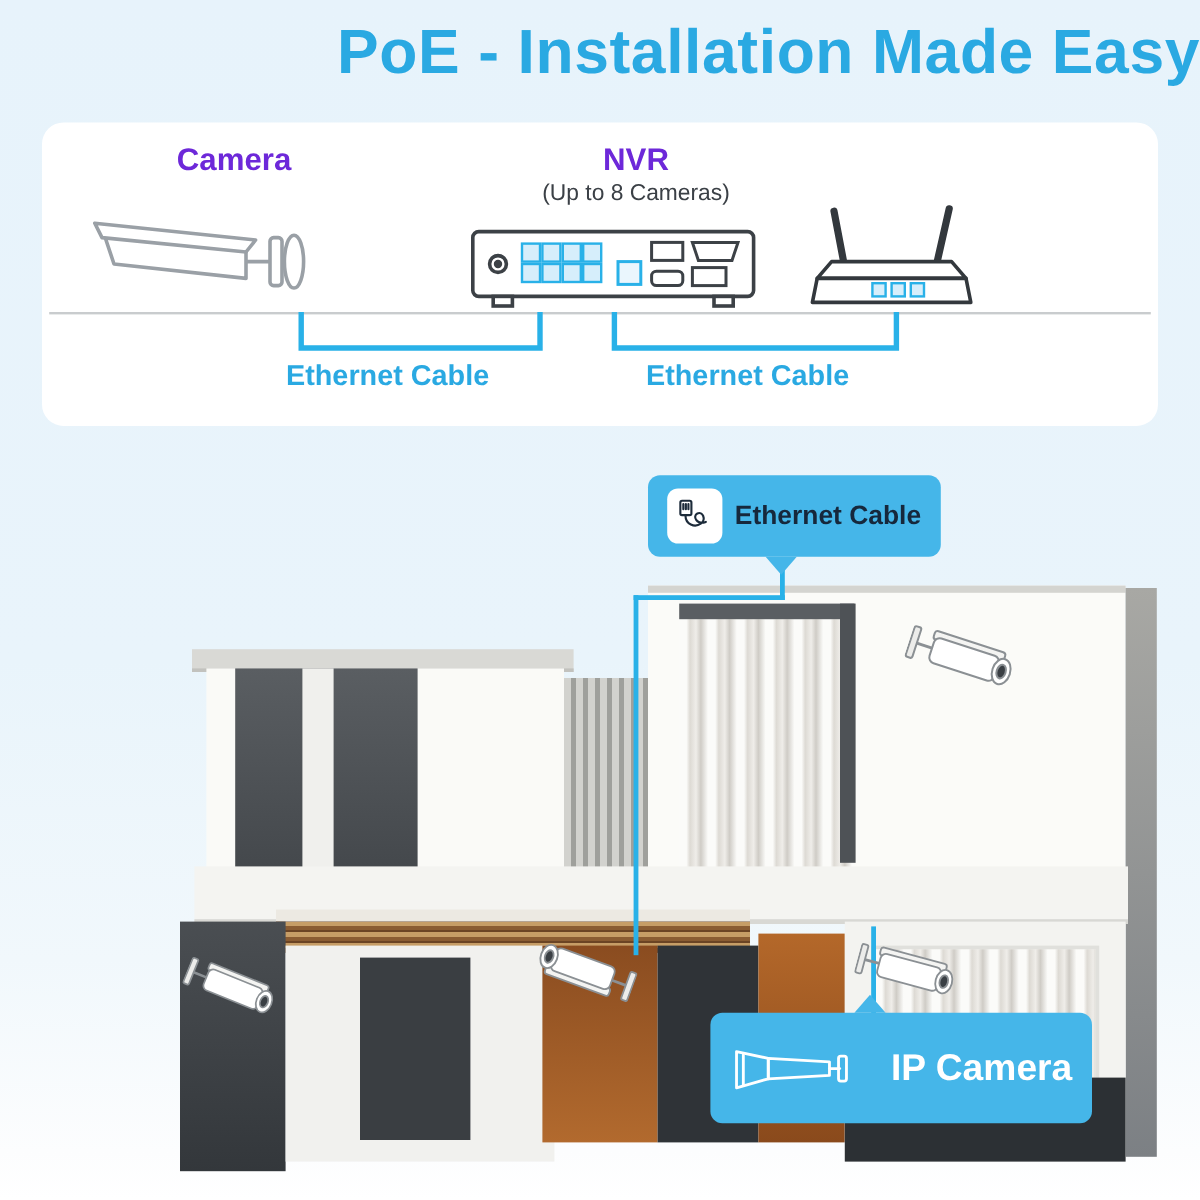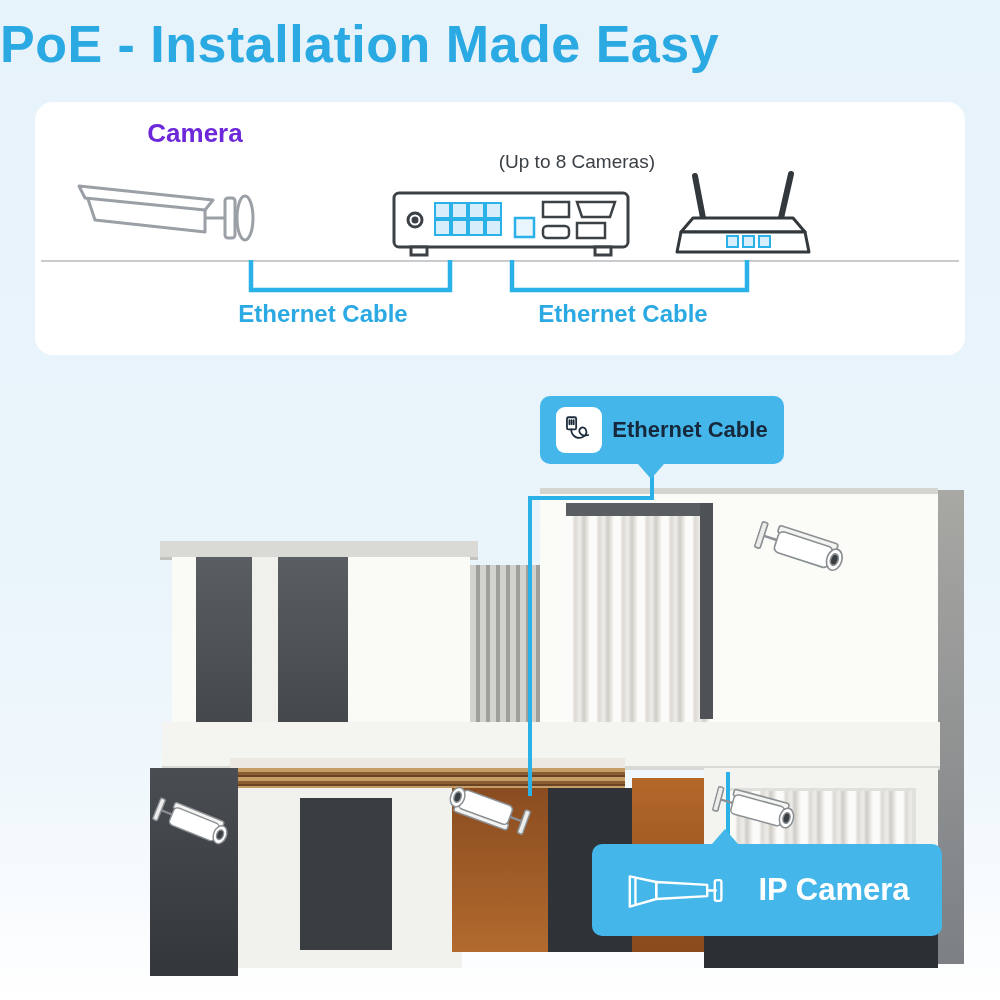--- a/index.html
+++ b/index.html
@@ -4,29 +4,29 @@
 <style>
   html,body{margin:0;padding:0;}
   body{
     width:1000px;height:1000px;overflow:hidden;
     font-family:"Liberation Sans", sans-serif;
     background:linear-gradient(180deg,#e7f3fb 0%,#e9f4fb 55%,#f1f8fc 80%,#fcfdfe 96%,#ffffff 100%);
   }
   #stage{position:relative;width:1000px;height:1000px;}
   .abs{position:absolute;}
   .page-title{
-    top:14px;left:0;width:1000px;text-align:left;
+    top:14px;left:0;width:1000px;text-align:right;
     font-size:52px;font-weight:700;color:#2aa9e2;letter-spacing:.5px;
   }
   .panel{
     left:35px;top:102px;width:930px;height:253px;
     background:#ffffff;border-radius:18px;
   }
   .dev-label{font-size:26px;font-weight:700;color:#6d28d9;text-align:center;}
-  .dev-sublabel{font-size:19px;font-weight:400;color:#3b4046;text-align:right;}
+  .dev-sublabel{font-size:19px;font-weight:400;color:#3b4046;text-align:center;}
   .cable-label{font-size:24px;font-weight:700;color:#2aa9e2;text-align:center;}
   .surface-line{background:#c9ccce;}
   .blue-line{background:#29b1e8;z-index:40;}
   .callout{
     background:#45b6e9;border-radius:10px;z-index:50;
     display:flex;align-items:center;justify-content:center;
     color:#ffffff;font-weight:700;
   }
   .callout .tail-down{
     position:absolute;top:100%;width:0;height:0;
@@ -63,20 +63,21 @@
 </head>
 <body>
 
 <div id="stage">
 
   <div class="abs page-title">PoE - Installation Made Easy</div>
 
   <div class="abs panel">
 
     <div class="abs dev-label" style="left:60px;top:16px;width:200px;">Camera</div>
+    <div class="abs dev-label" style="left:395px;top:16px;width:200px;">NVR</div>
     <div class="abs dev-sublabel" style="left:370px;top:49px;width:250px;">(Up to 8 Cameras)</div>
 
     <div class="abs surface-line" style="left:6px;top:158px;width:918px;height:2px;"></div>
 
     <svg class="abs" style="left:0;top:0;" width="930" height="253" viewBox="0 0 930 253">
       <polyline points="216,158 216,188 415,188 415,158" fill="none" stroke="#29b1e8" stroke-width="4.5"></polyline>
       <polyline points="477,158 477,188 712,188 712,158" fill="none" stroke="#29b1e8" stroke-width="4.5"></polyline>
     </svg>
 
     <svg class="abs" style="left:38px;top:60px;" width="210" height="100" viewBox="0 0 210 100">
@@ -224,21 +225,21 @@
           <rect x="7" y="6" width="13" height="17" rx="2"></rect>
           <path d="M10.5 10 v6 M13.5 10 v6 M16.5 10 v6"></path>
           <path d="M13 23 C13 34 24 38 31 33 C38 28 33 18 27 21 C21 24 26 35 37 31"></path>
         </g>
       </svg>
     </span>
     <span class="callout-small-text">Ethernet Cable</span>
   </div>
 
 
-  <div class="abs callout" style="left:592px;top:844px;width:350px;height:92px;gap:28px;">
+  <div class="abs callout" style="left:592px;top:844px;width:318px;height:92px;gap:28px;">
     <span class="tail-up" style="left:120px;"></span>
     <svg width="106" height="51" viewBox="0 0 112 54">
       <g stroke="#ffffff" stroke-width="2.5" fill="none" stroke-linejoin="round" stroke-linecap="round">
         <path d="M6 12 L34 18 L34 36 L6 44 Z"></path>
         <path d="M12 15 L12 41"></path>
         <path d="M34 18 L88 21 L88 33 L34 36 Z"></path>
         <path d="M88 27 L97 27"></path>
         <rect x="96" y="16" width="7" height="22" rx="2"></rect>
       </g>
     </svg>

